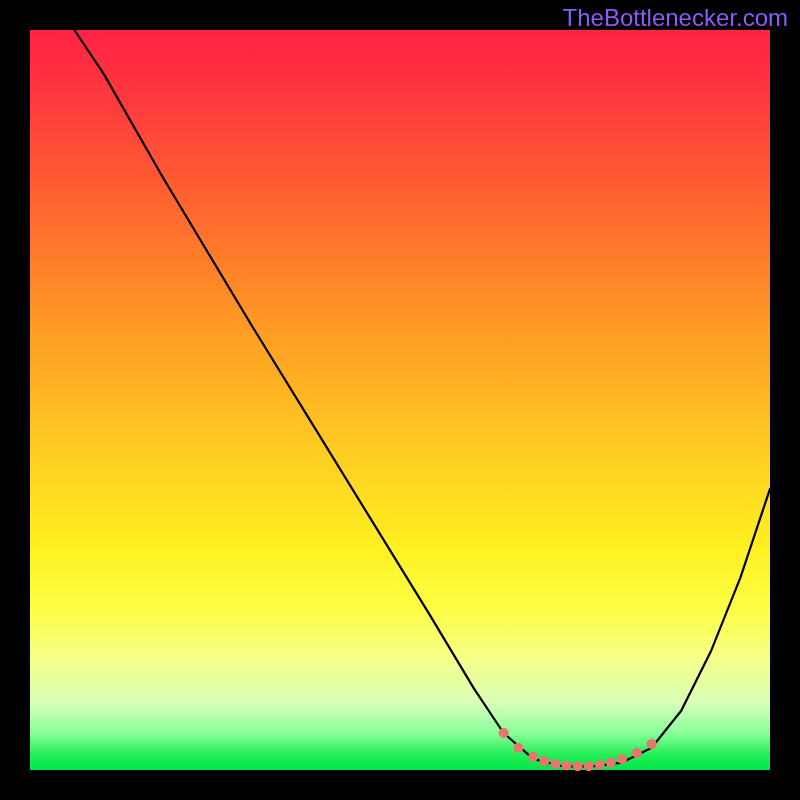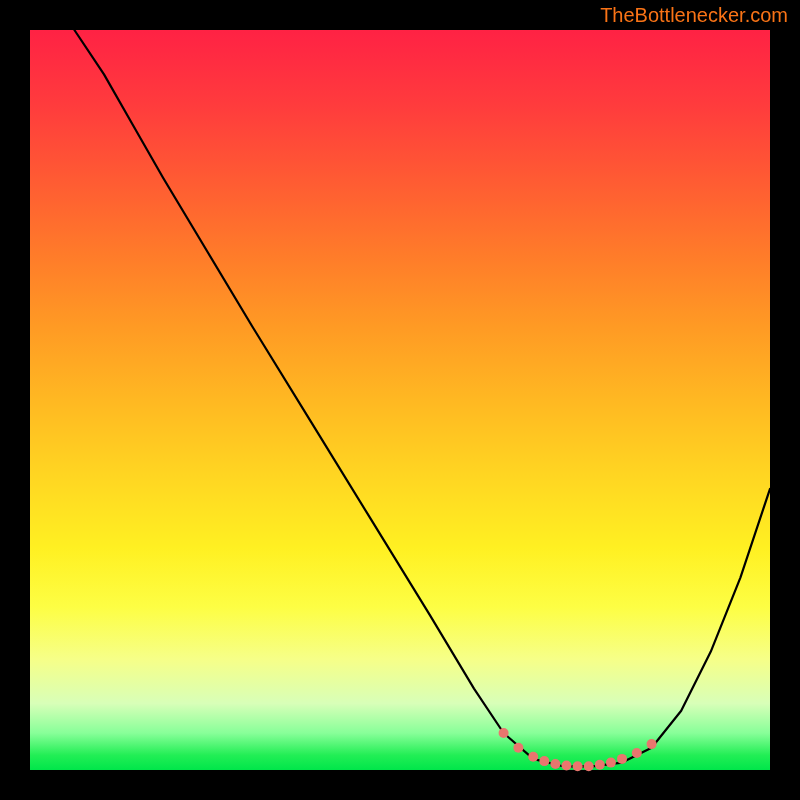--- a/index.html
+++ b/index.html
@@ -9,22 +9,22 @@
     height: 800px;
     background: #000;
     position: relative;
     overflow: hidden;
     font-family: Arial, sans-serif;
   }
   .attribution {
     position: absolute;
     top: 4px;
     right: 12px;
-    color: #f97316;
-    font-size: 20px;
+    color: #8b5cf6;
+    font-size: 24px;
     font-weight: 500;
     z-index: 10;
   }
   .plot-area {
     position: absolute;
     left: 30px;
     top: 30px;
     width: 740px;
     height: 740px;
     background: linear-gradient(to bottom,

